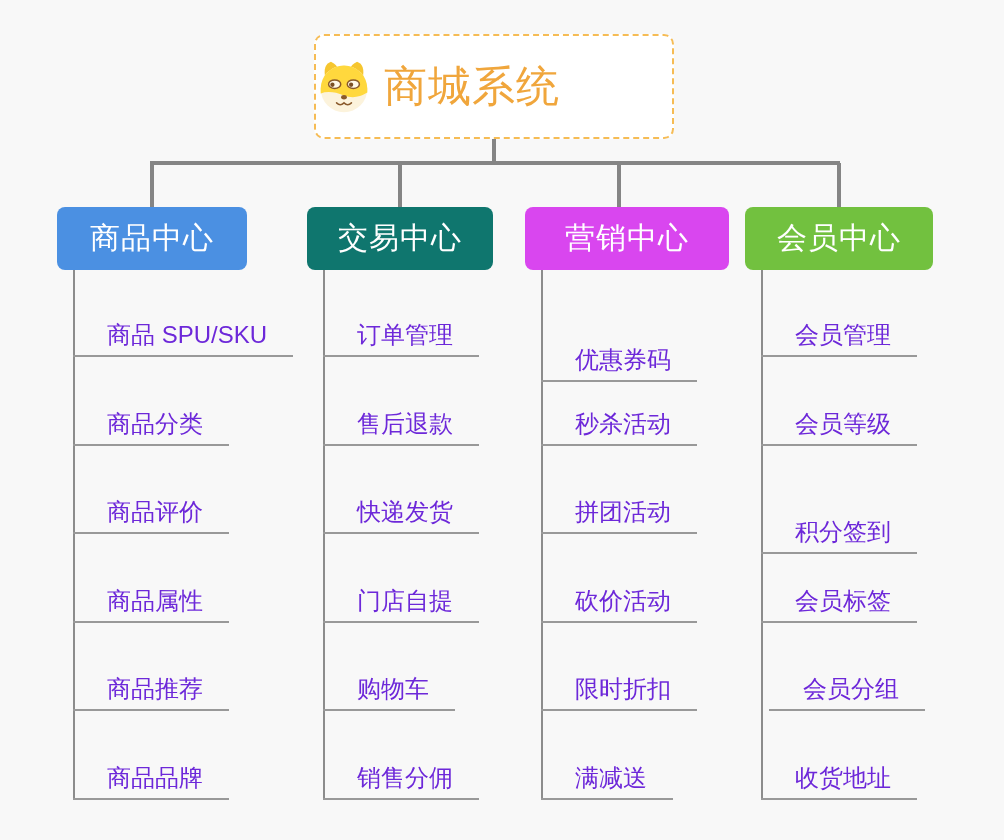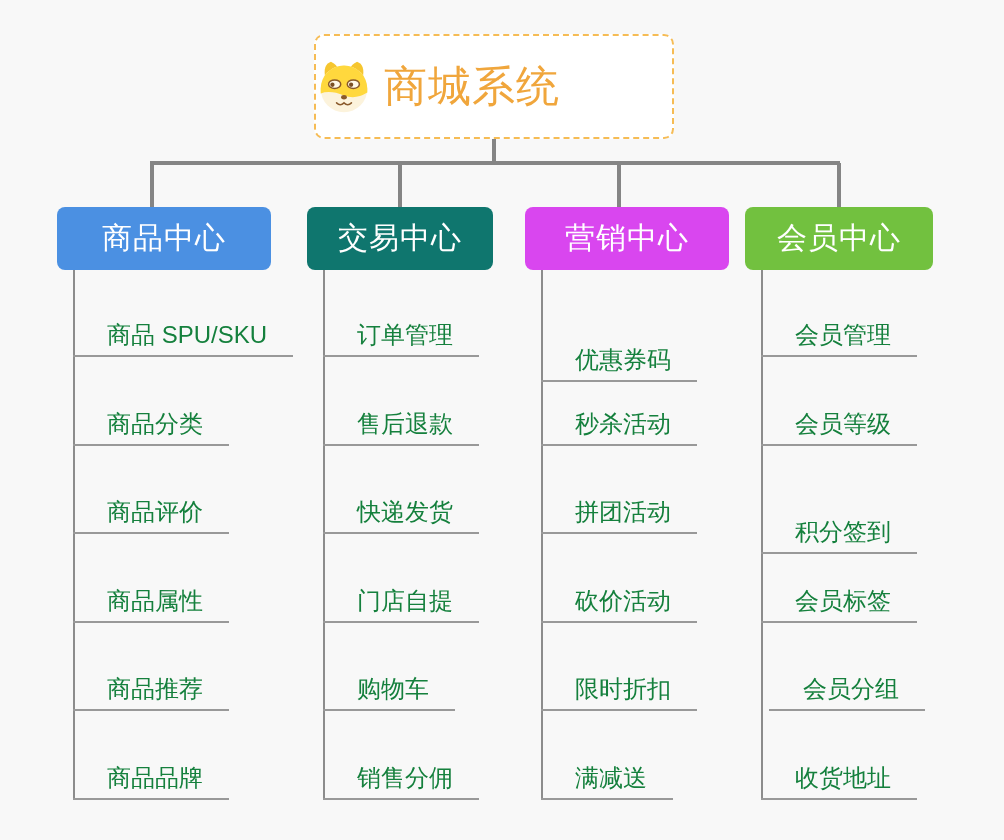--- a/index.html
+++ b/index.html
@@ -52,21 +52,21 @@
   }
   .branch-label{
     color:#ffffff;
     font-size:30px;
     letter-spacing:1px;
     white-space:nowrap;
   }
   .leaf{
     position:absolute;
     font-size:24px;
-    color:#15803d;
+    color:#6d28d9;
     line-height:24px;
     padding:0 26px 8px 34px;
     border-bottom:2px solid #999999;
     white-space:nowrap;
     cursor:pointer;
   }
 </style>
 </head>
 <body>
 
@@ -89,21 +89,21 @@
     </span>
     <span class="root-title">商城系统</span>
   </div>
 
   <div class="line" style="left:492px;top:139px;width:4px;height:26px;"></div>
 
   <div class="line" style="left:150px;top:161px;width:690px;height:4px;"></div>
 
   <div id="branches">
       <div class="line" style="left: 150px; top: 163px; width: 4px; height: 44px;"></div>
-      <div class="branch-node" style="left: 57px; width: 214px; background: rgb(75, 144, 226);">
+      <div class="branch-node" style="left: 57px; width: 190px; background: rgb(75, 144, 226);">
         <span class="branch-label">商品中心</span>
       </div>
       <div class="line spine" style="left: 73px; top: 270px; width: 2px; height: 530px;"></div>
       <div class="leaf" style="left: 73px; top: 323px;">商品 SPU/SKU</div>
       <div class="leaf" style="left: 73px; top: 412px;">商品分类</div>
       <div class="leaf" style="left: 73px; top: 500px;">商品评价</div>
       <div class="leaf" style="left: 73px; top: 589px;">商品属性</div>
       <div class="leaf" style="left: 73px; top: 677px;">商品推荐</div>
       <div class="leaf" style="left: 73px; top: 766px;">商品品牌</div>
       <div class="line" style="left: 398px; top: 163px; width: 4px; height: 44px;"></div>

